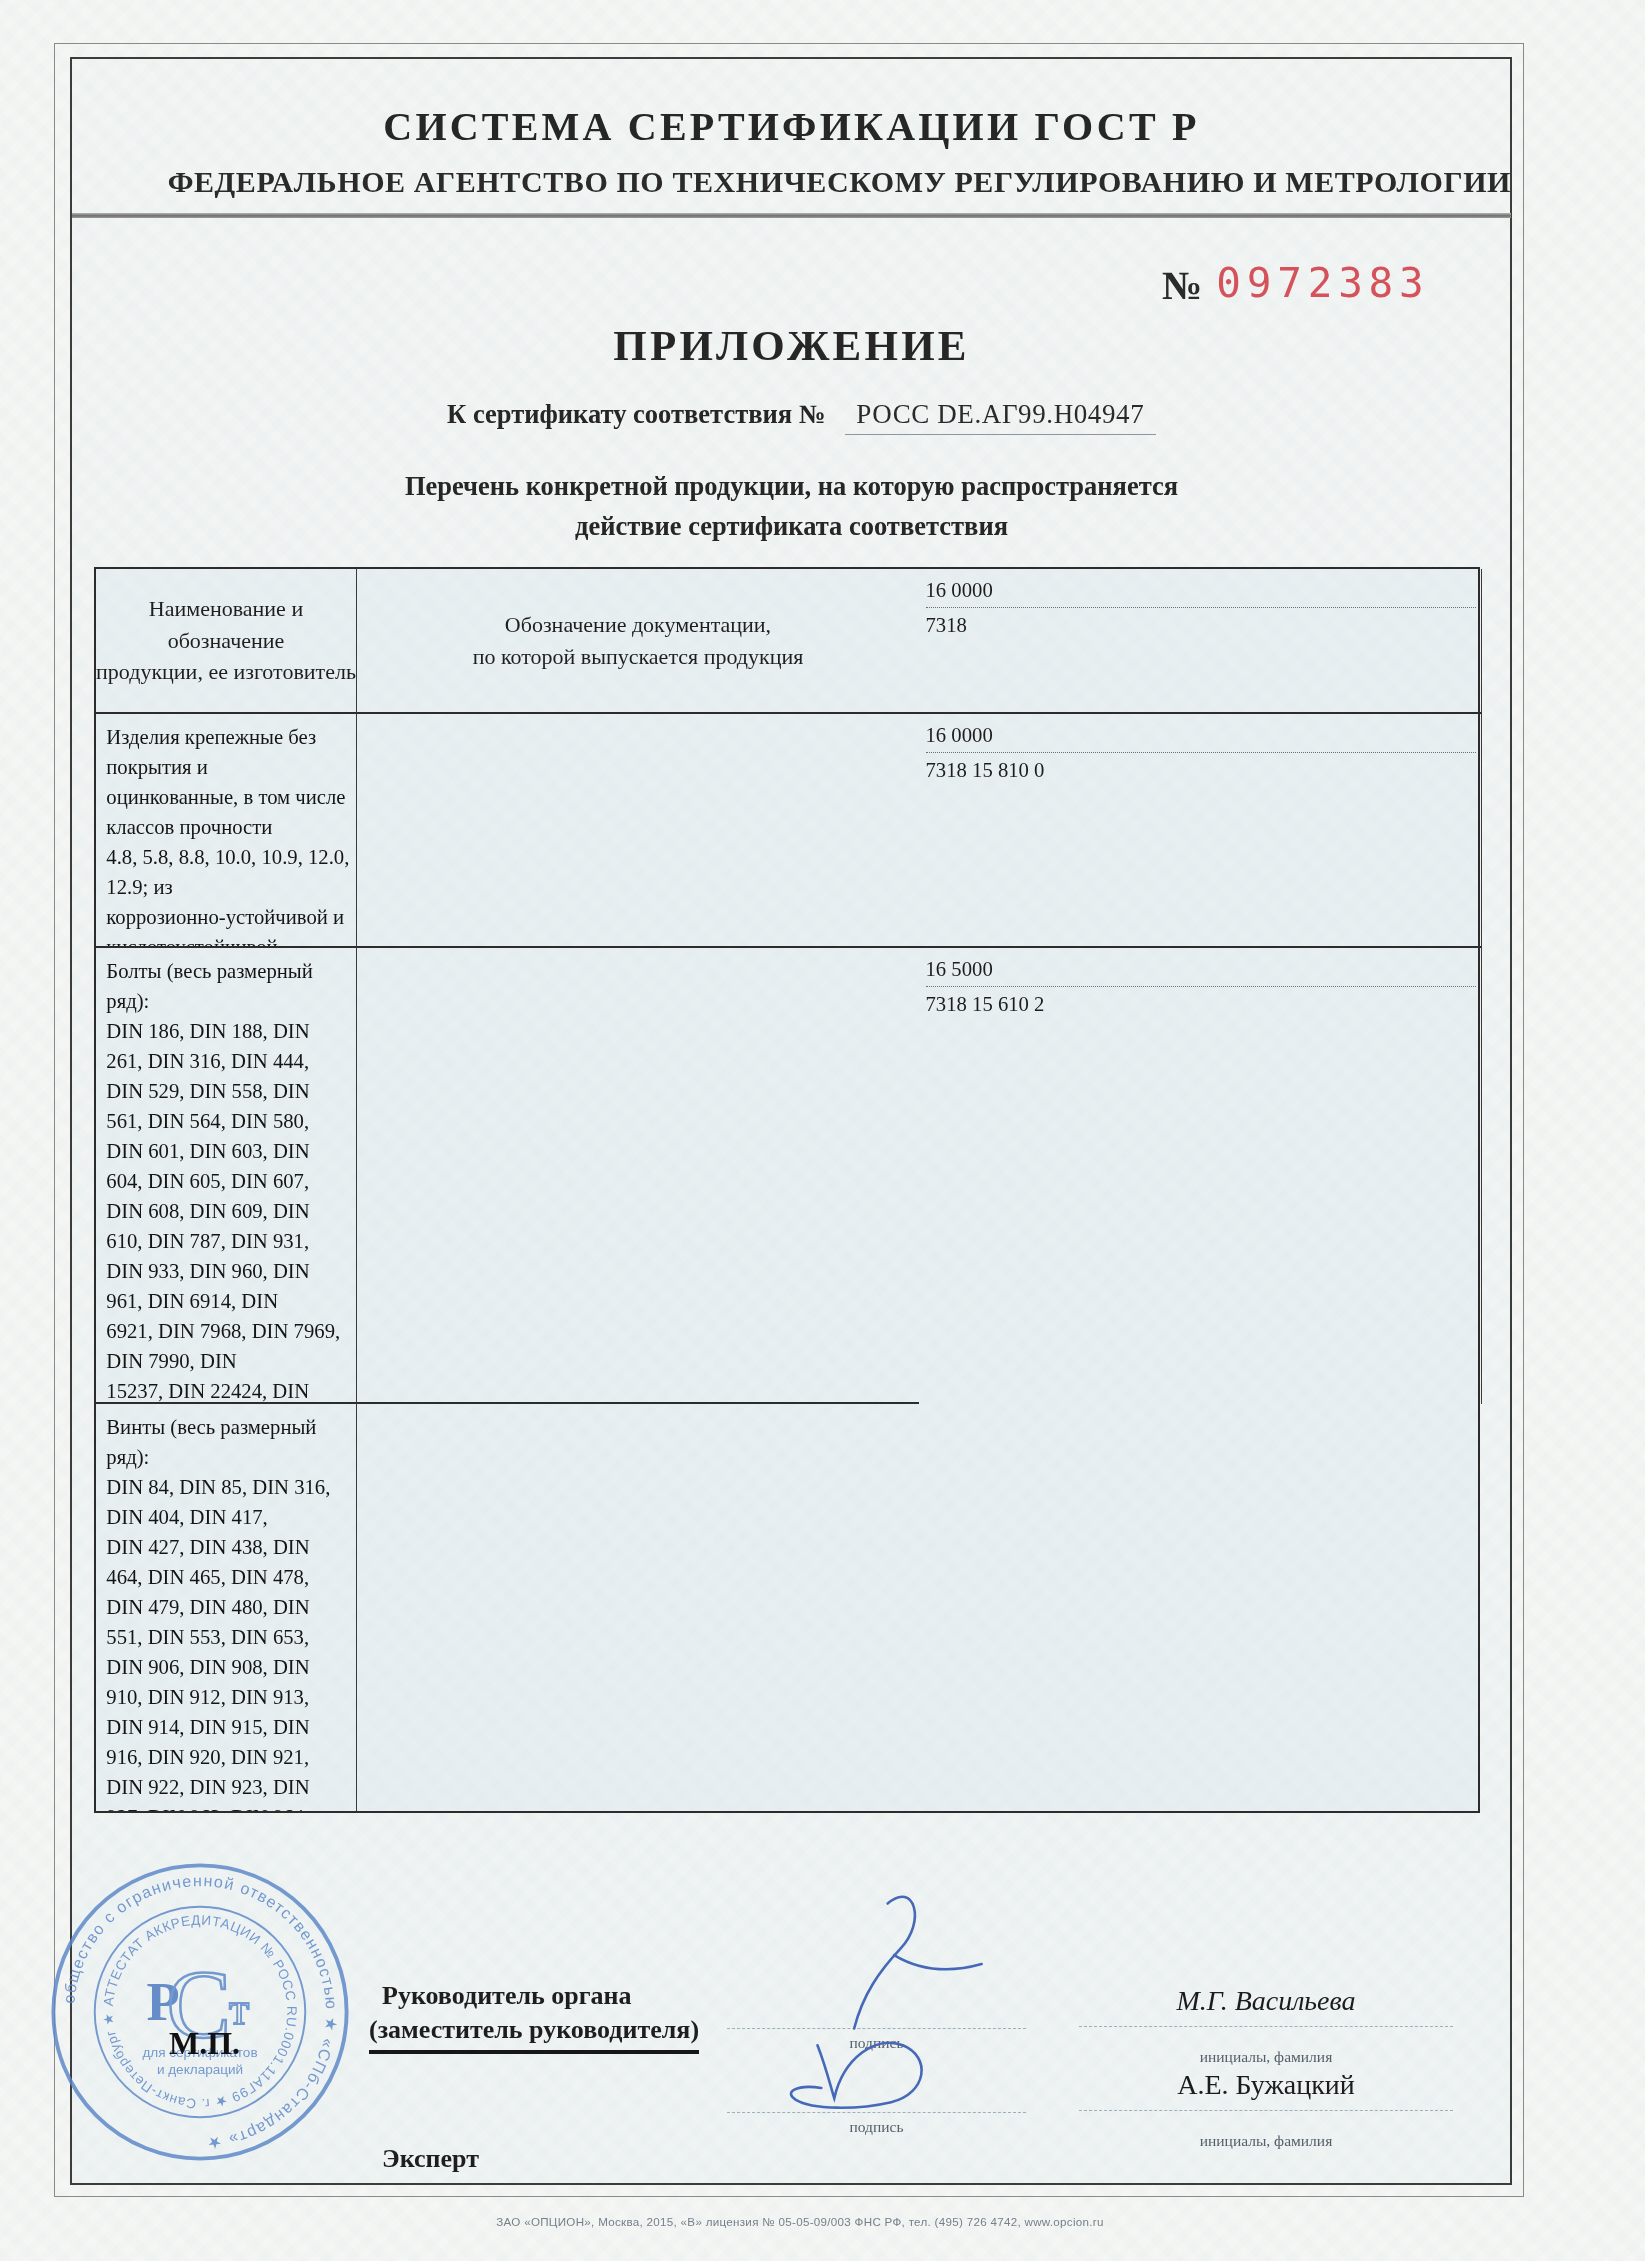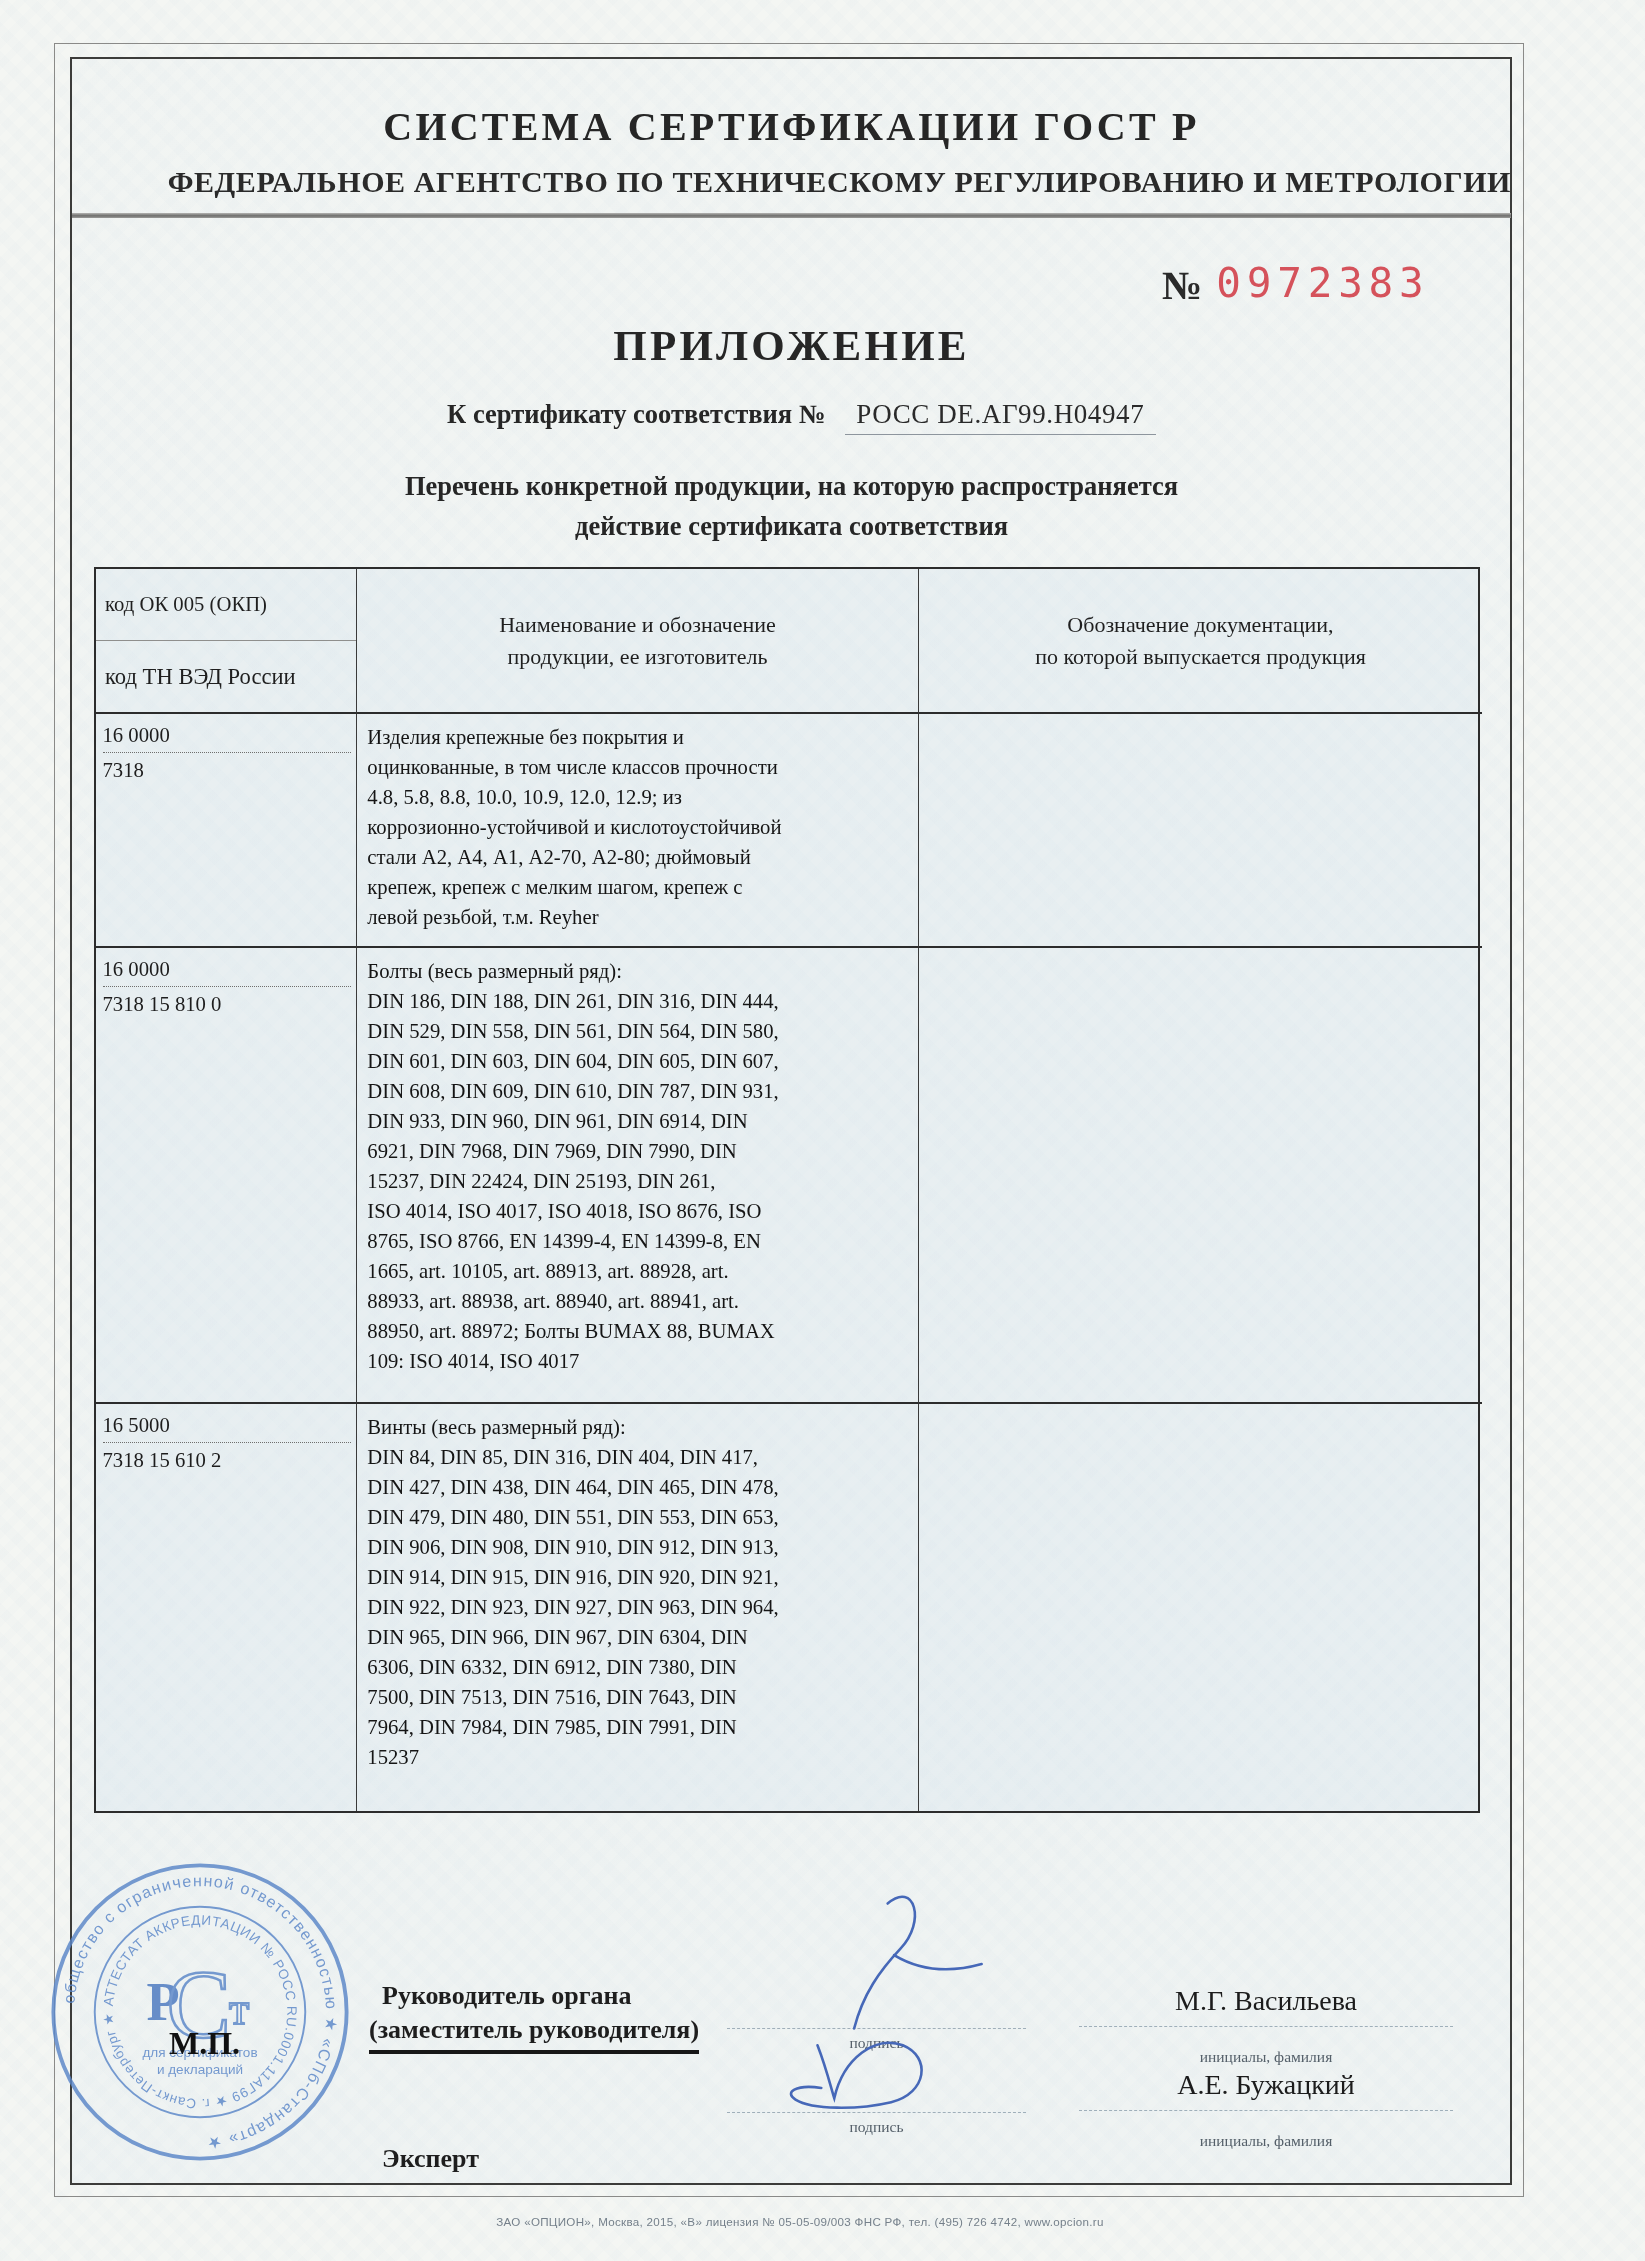--- a/index.html
+++ b/index.html
@@ -97,21 +97,21 @@
   .role-1a{left:382px;top:1981px;}
   .role-1b{left:369px;top:2015px;border-bottom:4.5px solid #171717;padding-bottom:5.2px;}
   .role-2{left:382px;top:2124px;margin-top:20px;}
   .sig-line{position:absolute;border-top:1.9px dashed #9fafba;}
   .sig-line-1{left:727px;top:2028px;width:299px;}
   .sig-line-2{left:727px;top:2112px;width:299px;}
   .sig-caption{position:absolute;width:299px;text-align:center;font-size:15.5px;color:#55606a;}
   .sig-caption-1{left:727px;top:2034px;}
   .sig-caption-2{left:727px;top:2118px;}
   .person-name{position:absolute;width:374px;text-align:center;font-size:28px;color:#1c1c1c;}
-  .name-1{left:1079px;top:1985px;}
+  .name-1{left:1079px;top:1985px;font-style:italic;}
   .name-2{left:1079px;top:2069px;}
   .name-line{position:absolute;border-top:1.9px dashed #9fafba;width:374px;}
   .name-line-1{left:1079px;top:2026px;}
   .name-line-2{left:1079px;top:2110px;}
   .name-caption{position:absolute;width:374px;text-align:center;font-size:15.5px;color:#55606a;margin-top:15px;}
   .name-caption-1{left:1079px;top:2033px;}
   .name-caption-2{left:1079px;top:2117px;}
 
   .stamp-wrap{position:absolute;left:45px;top:1857px;width:310px;height:310px;opacity:0.82;}
   .mp-label{position:absolute;left:169px;top:2025px;font-size:32px;font-weight:bold;color:#111;}
@@ -147,24 +147,20 @@
   <div class="cert-line">
     <span class="cert-label">К сертификату соответствия №</span>
     <span class="cert-value">РОСС DE.АГ99.Н04947</span>
   </div>
 
   <div class="scope-line scope-1">Перечень конкретной продукции,  на которую распространяется</div>
   <div class="scope-line scope-2">действие сертификата соответствия</div>
 
   <div class="products-table">
 
-    <div class="cell hdr-col1">
-      <div class="sub top">код ОК 005 (ОКП)</div>
-      <div class="sub bottom">код ТН ВЭД России</div>
-    </div>
     <div class="cell hdr-center">Наименование и обозначение
 продукции, ее изготовитель</div>
     <div class="cell hdr-center last-col">Обозначение документации,
 по которой выпускается продукция</div>
 
     <div class="cell code-cell">
       <div class="code-top">16 0000</div>
       <div class="code-divider"></div>
       <div class="code-bottom">7318</div>
     </div>

